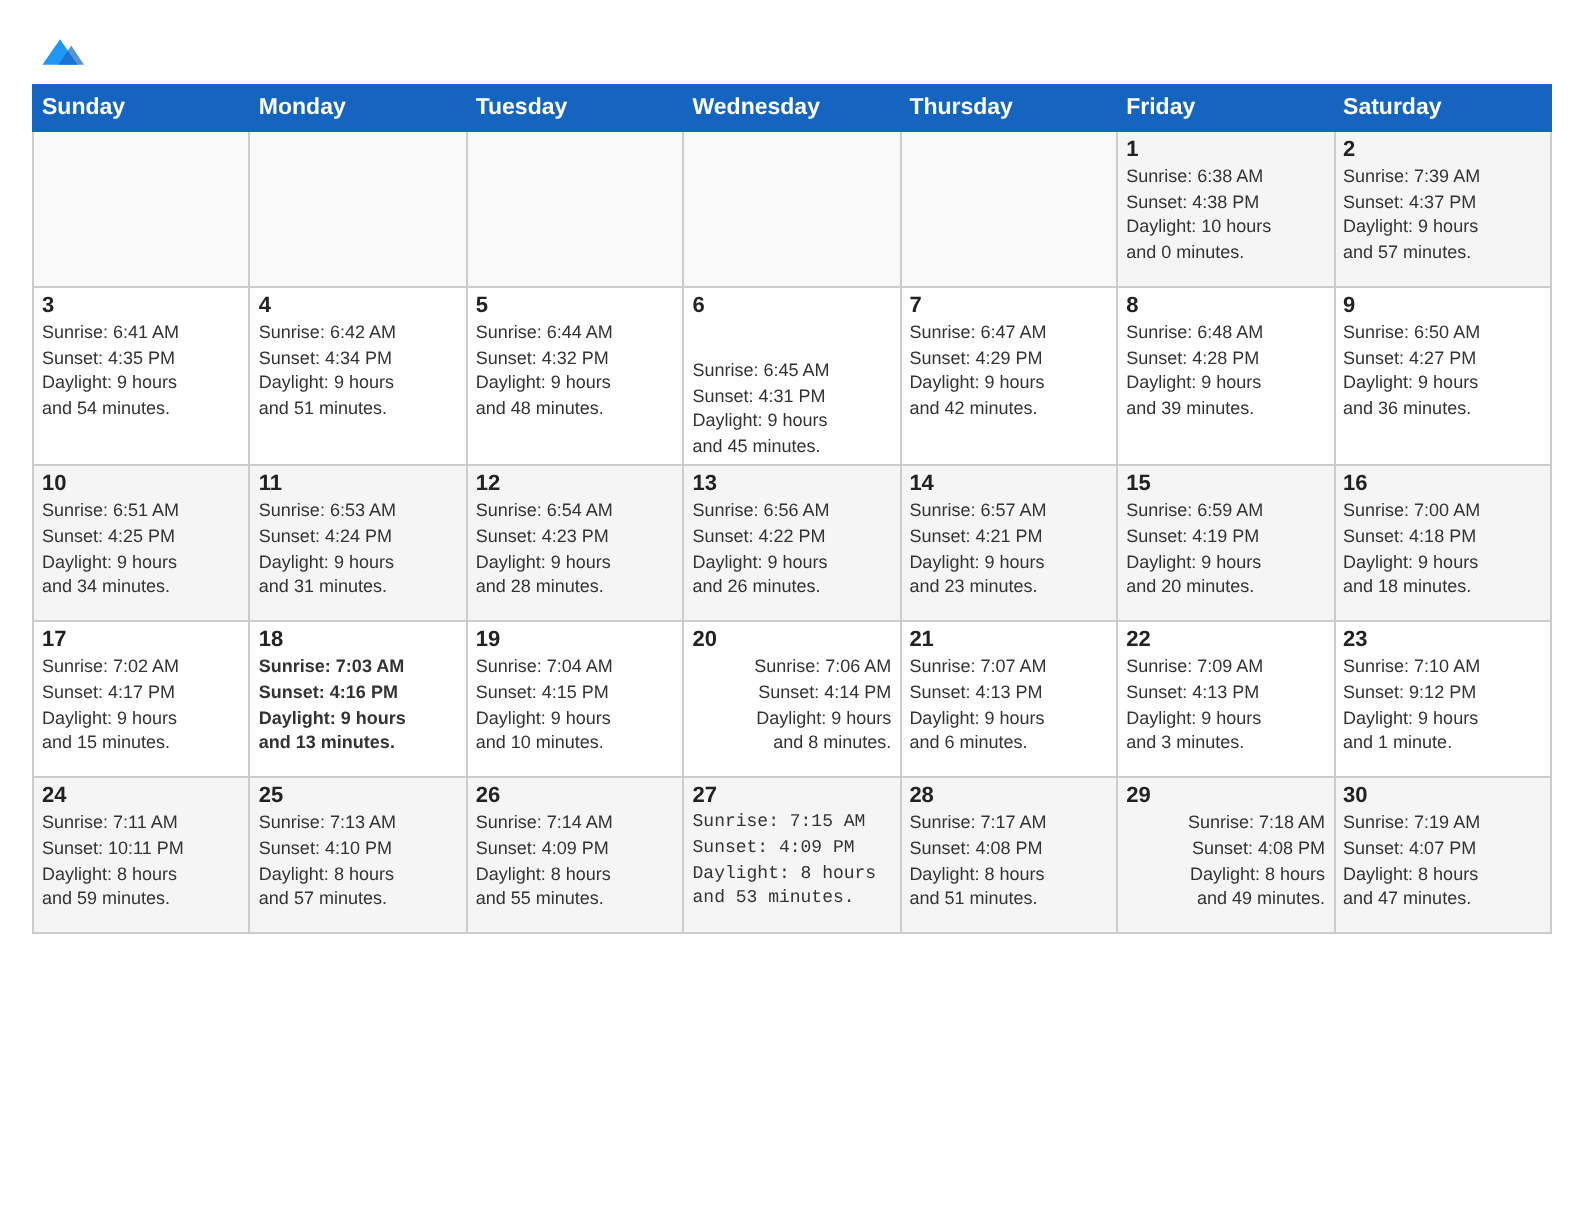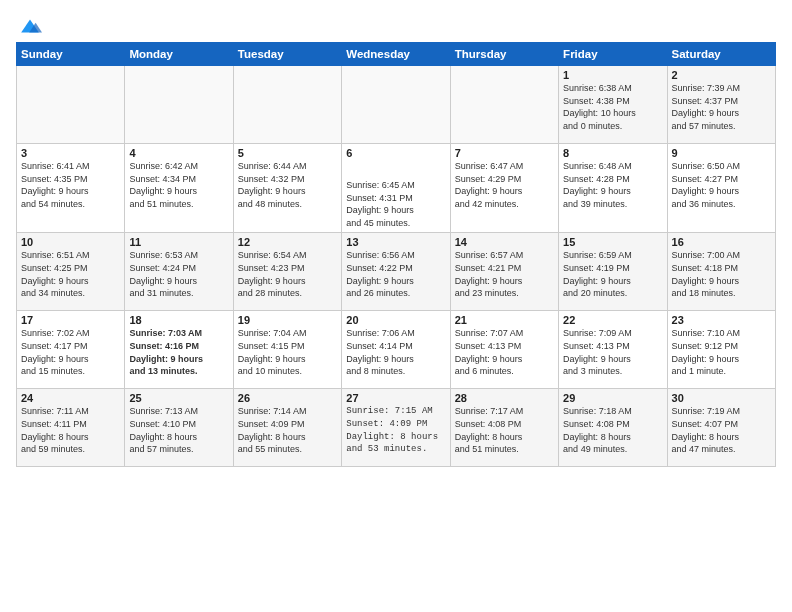--- a/index.html
+++ b/index.html
@@ -278,21 +278,21 @@
           </td>
           <td>
             <span class="day-num">19</span>
             <div class="day-info" style="white-space: pre-line;">Sunrise: 7:04 AM
 Sunset: 4:15 PM
 Daylight: 9 hours
 and 10 minutes.</div>
           </td>
           <td>
             <span class="day-num">20</span>
-            <div class="day-info" style="white-space: pre-line;">Sunrise: 7:06 AM
+            <div class="day-info" style="white-space: pre-line; text-align: right;">Sunrise: 7:06 AM
 Sunset: 4:14 PM
 Daylight: 9 hours
 and 8 minutes.</div>
           </td>
           <td>
             <span class="day-num">21</span>
             <div class="day-info" style="white-space: pre-line;">Sunrise: 7:07 AM
 Sunset: 4:13 PM
 Daylight: 9 hours
 and 6 minutes.</div>
@@ -309,21 +309,21 @@
             <div class="day-info" style="white-space: pre-line;">Sunrise: 7:10 AM
 Sunset: 9:12 PM
 Daylight: 9 hours
 and 1 minute.</div>
           </td>
         </tr>
         <tr>
           <td>
             <span class="day-num">24</span>
             <div class="day-info" style="white-space: pre-line;">Sunrise: 7:11 AM
-Sunset: 4:11 PM
+Sunset: 10:11 PM
 Daylight: 8 hours
 and 59 minutes.</div>
           </td>
           <td>
             <span class="day-num">25</span>
             <div class="day-info" style="white-space: pre-line;">Sunrise: 7:13 AM
 Sunset: 4:10 PM
 Daylight: 8 hours
 and 57 minutes.</div>
           </td>
@@ -343,21 +343,21 @@
           </td>
           <td>
             <span class="day-num">28</span>
             <div class="day-info" style="white-space: pre-line;">Sunrise: 7:17 AM
 Sunset: 4:08 PM
 Daylight: 8 hours
 and 51 minutes.</div>
           </td>
           <td>
             <span class="day-num">29</span>
-            <div class="day-info" style="white-space: pre-line;">Sunrise: 7:18 AM
+            <div class="day-info" style="white-space: pre-line; text-align: right;">Sunrise: 7:18 AM
 Sunset: 4:08 PM
 Daylight: 8 hours
 and 49 minutes.</div>
           </td>
           <td>
             <span class="day-num">30</span>
             <div class="day-info" style="white-space: pre-line;">Sunrise: 7:19 AM
 Sunset: 4:07 PM
 Daylight: 8 hours
 and 47 minutes.</div>

